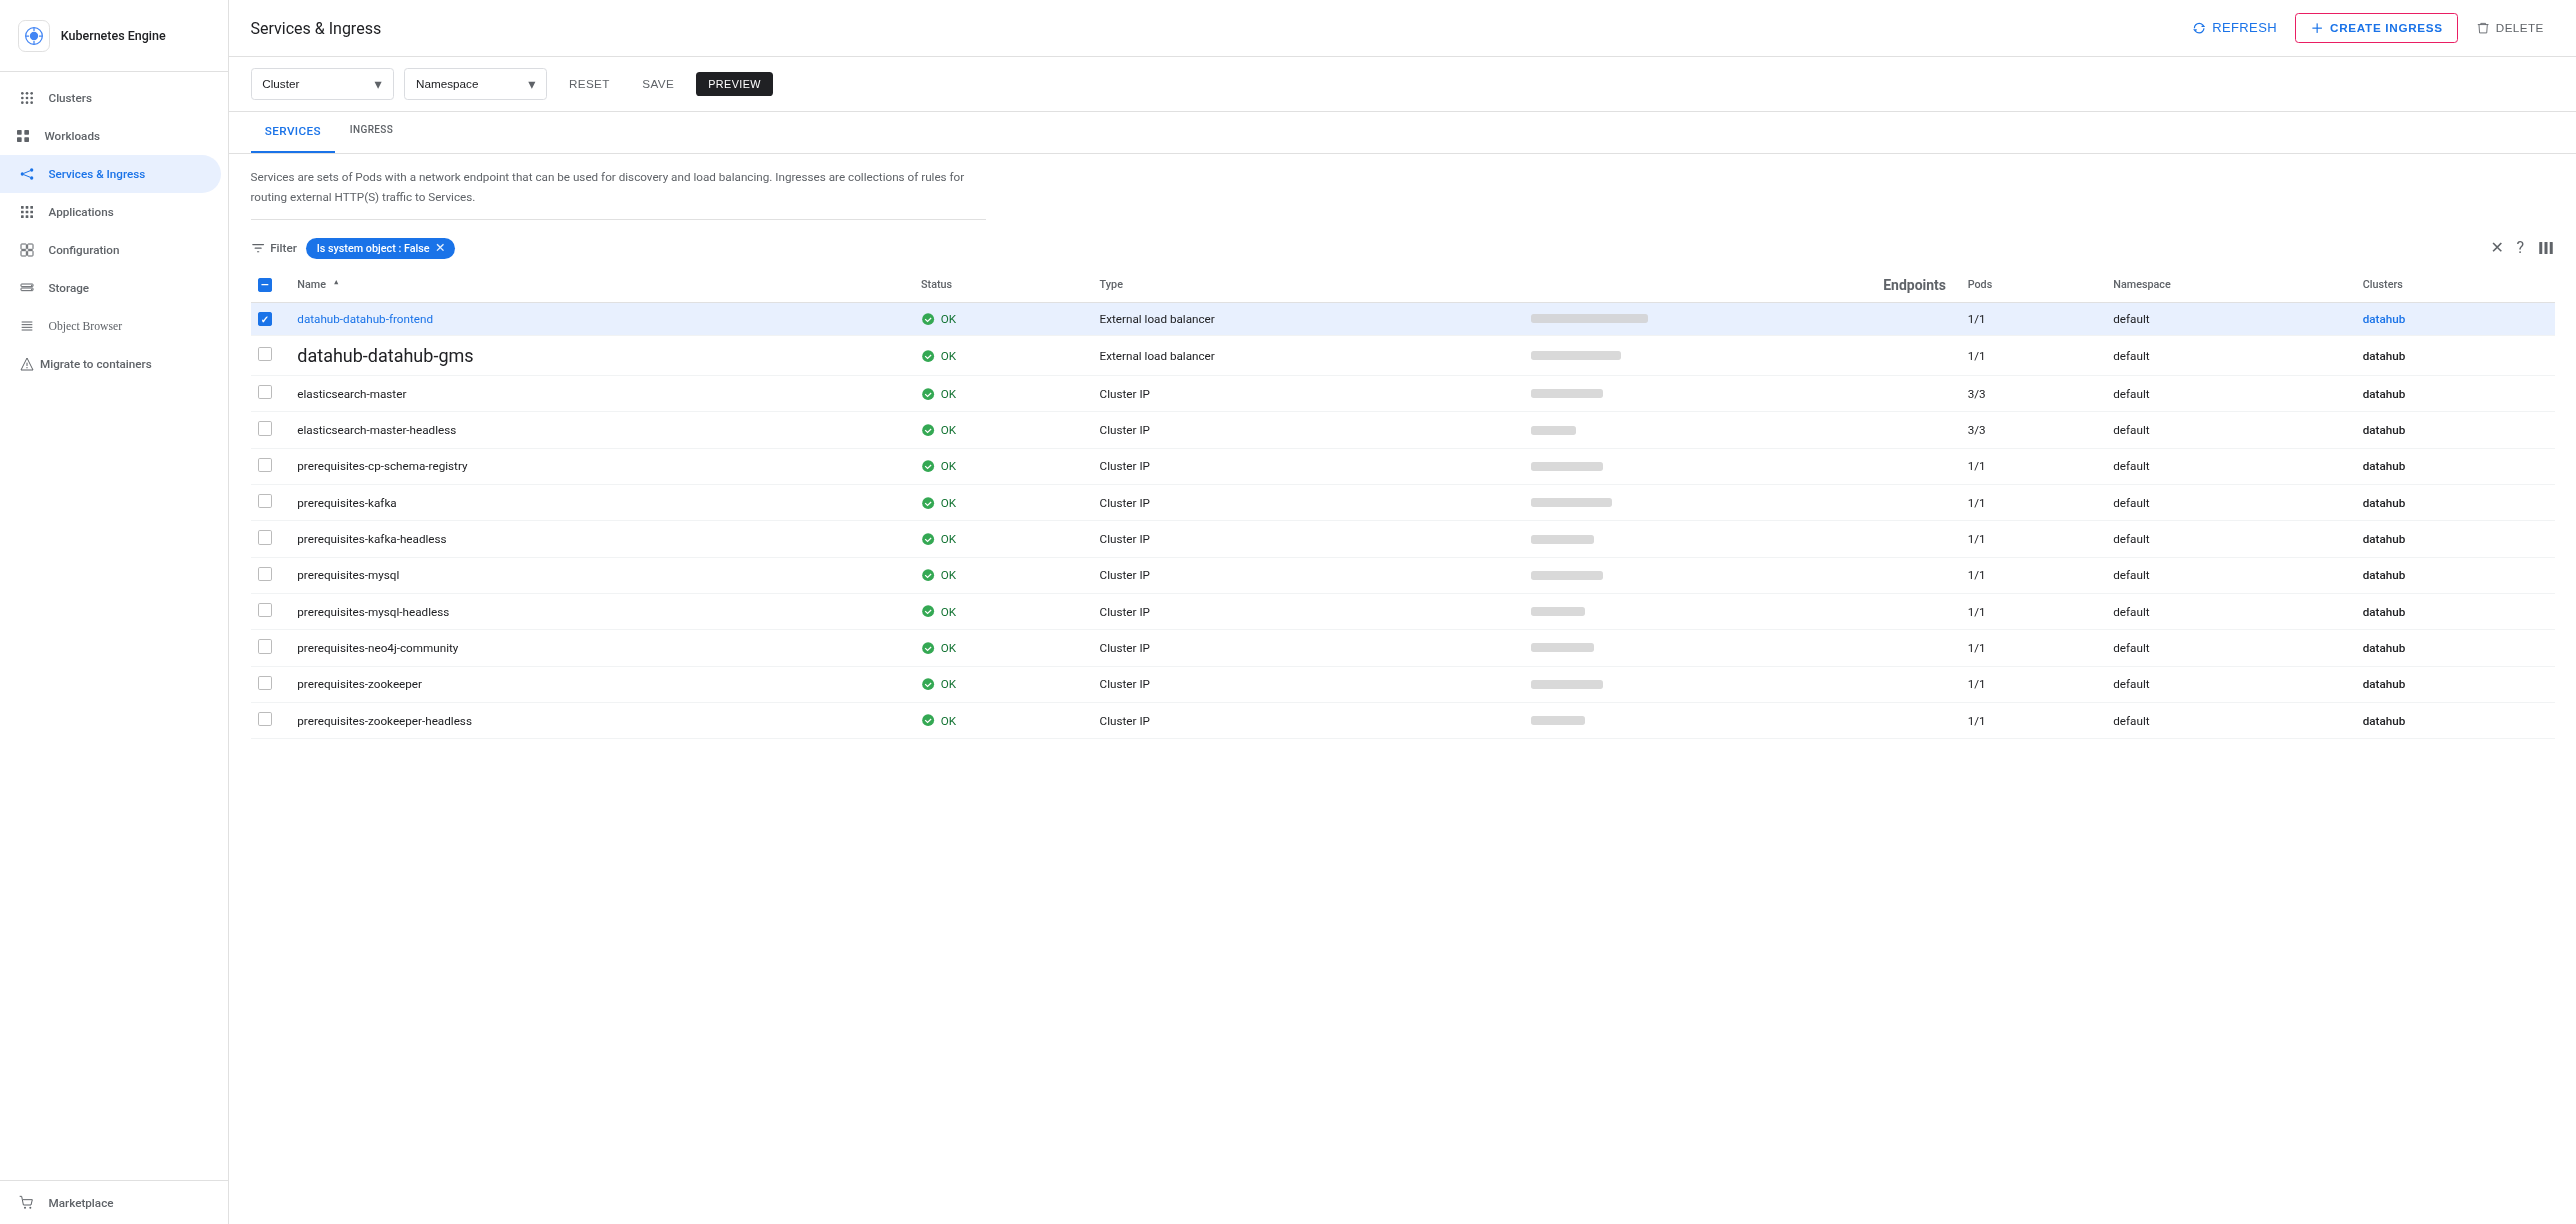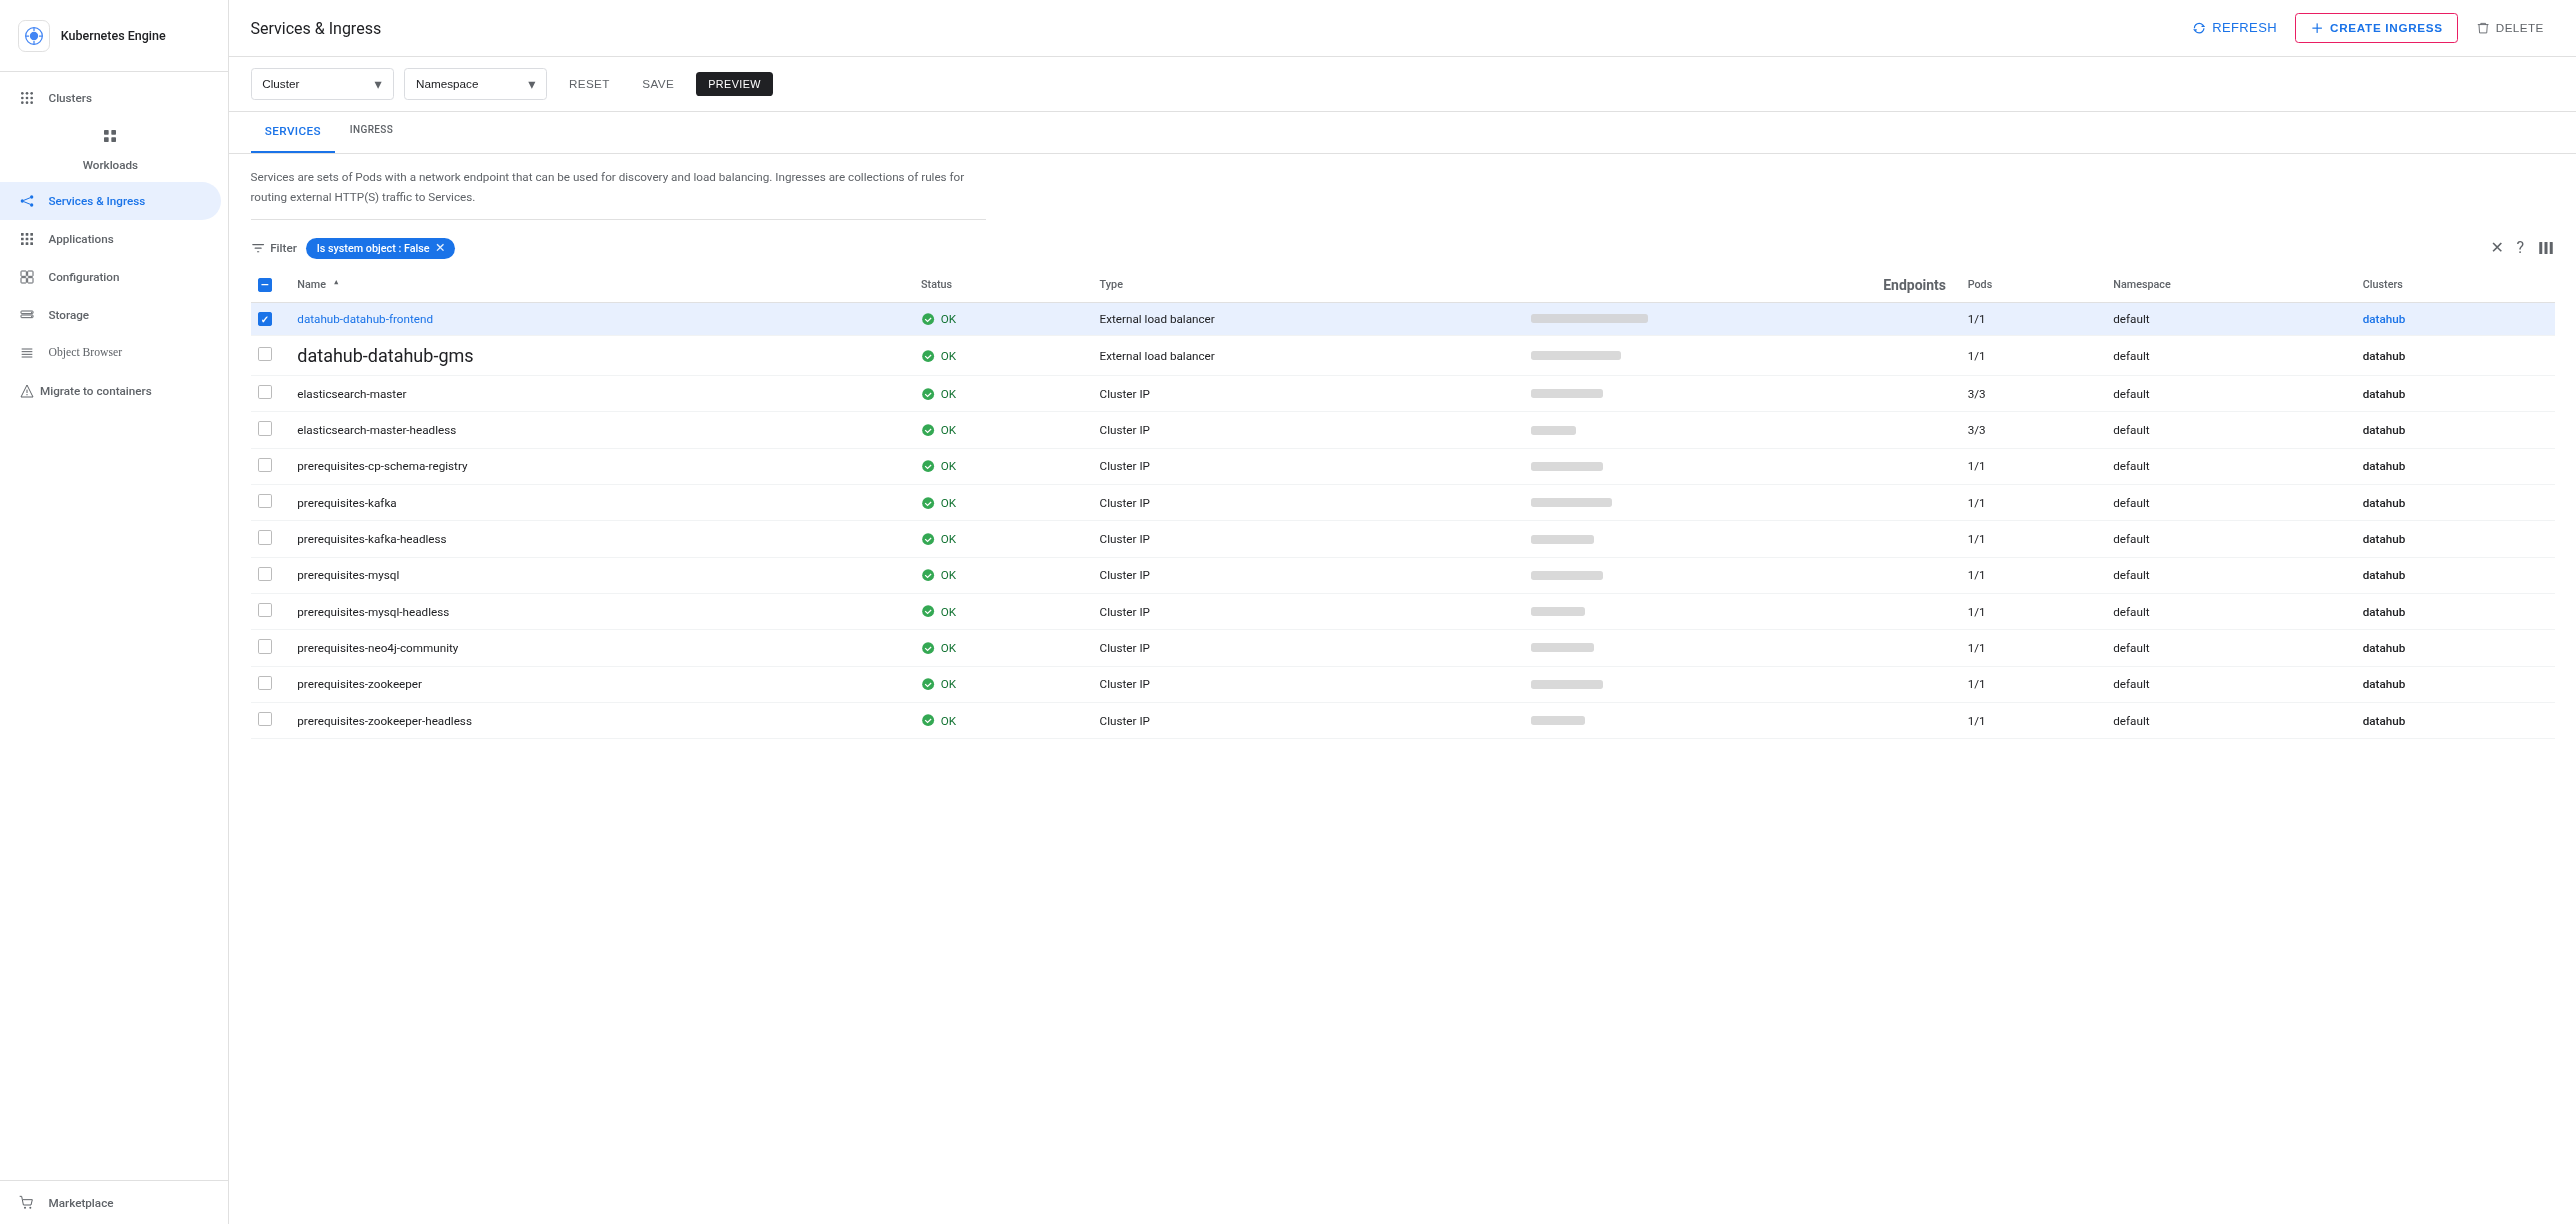--- a/index.html
+++ b/index.html
@@ -31,21 +31,21 @@
             <circle cx="12" cy="12" r="2" fill="#5f6368"></circle>
             <circle cx="19" cy="12" r="2" fill="#5f6368"></circle>
             <circle cx="5" cy="19" r="2" fill="#5f6368"></circle>
             <circle cx="12" cy="19" r="2" fill="#5f6368"></circle>
             <circle cx="19" cy="19" r="2" fill="#5f6368"></circle>
           </svg>
       </span>
       <span>Clusters</span>
     </div>
 
-    <div style="display:flex;align-items:center;gap:12.5px;padding:10px 26px;cursor:pointer;margin-right:7.2px;border-radius:0 21.5px 21.5px 0;color:#5f6368;font-size:11.7px;font-weight:500;flex-direction:column;">
+    <div style="display:flex;align-items:center;gap:12.5px;padding:10px 14px;cursor:pointer;margin-right:7.2px;border-radius:0 21.5px 21.5px 0;color:#5f6368;font-size:11.7px;font-weight:500;">
       <span style="width:18px;height:18px;display:flex;align-items:center;justify-content:center;">
         <svg width="16" height="16" viewBox="0 0 24 24" fill="none">
             <rect x="3" y="3" width="7" height="7" rx="1" fill="#5f6368"></rect>
             <rect x="14" y="3" width="7" height="7" rx="1" fill="#5f6368"></rect>
             <rect x="3" y="14" width="7" height="7" rx="1" fill="#5f6368"></rect>
             <rect x="14" y="14" width="7" height="7" rx="1" fill="#5f6368"></rect>
           </svg>
       </span>
       <span>Workloads</span>
     </div>

